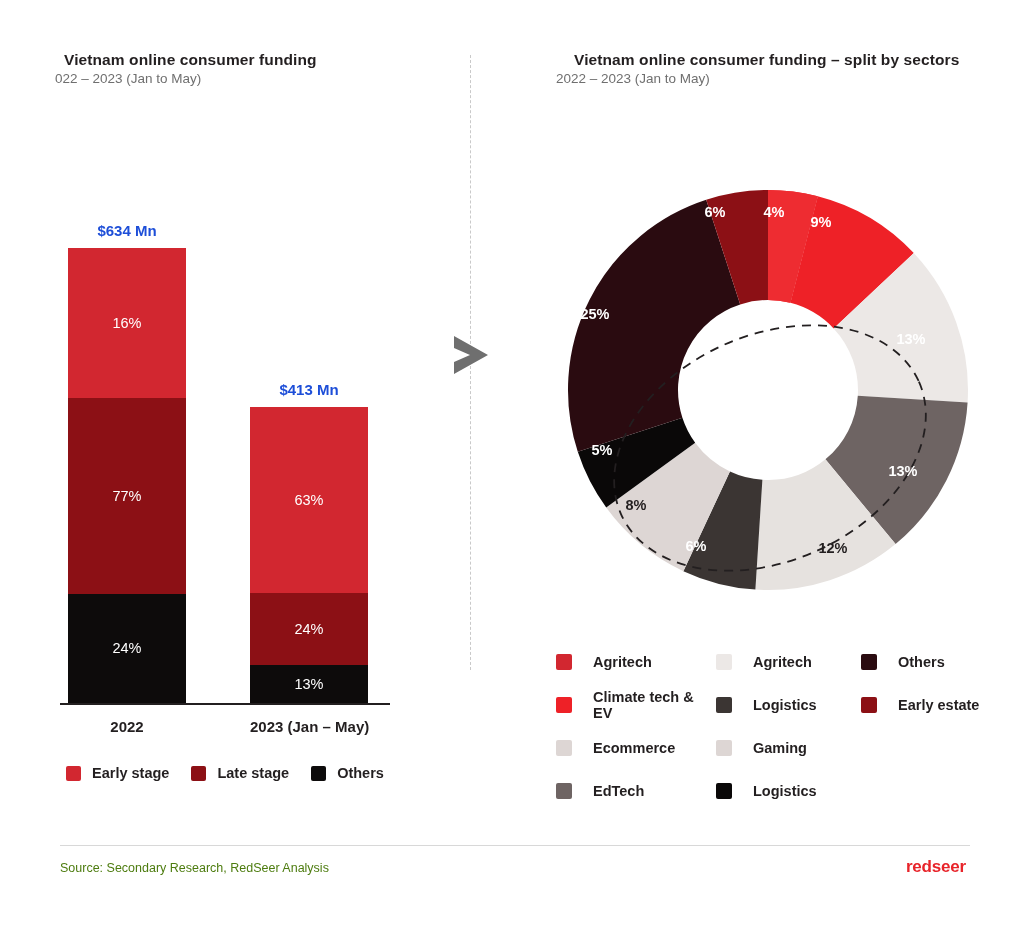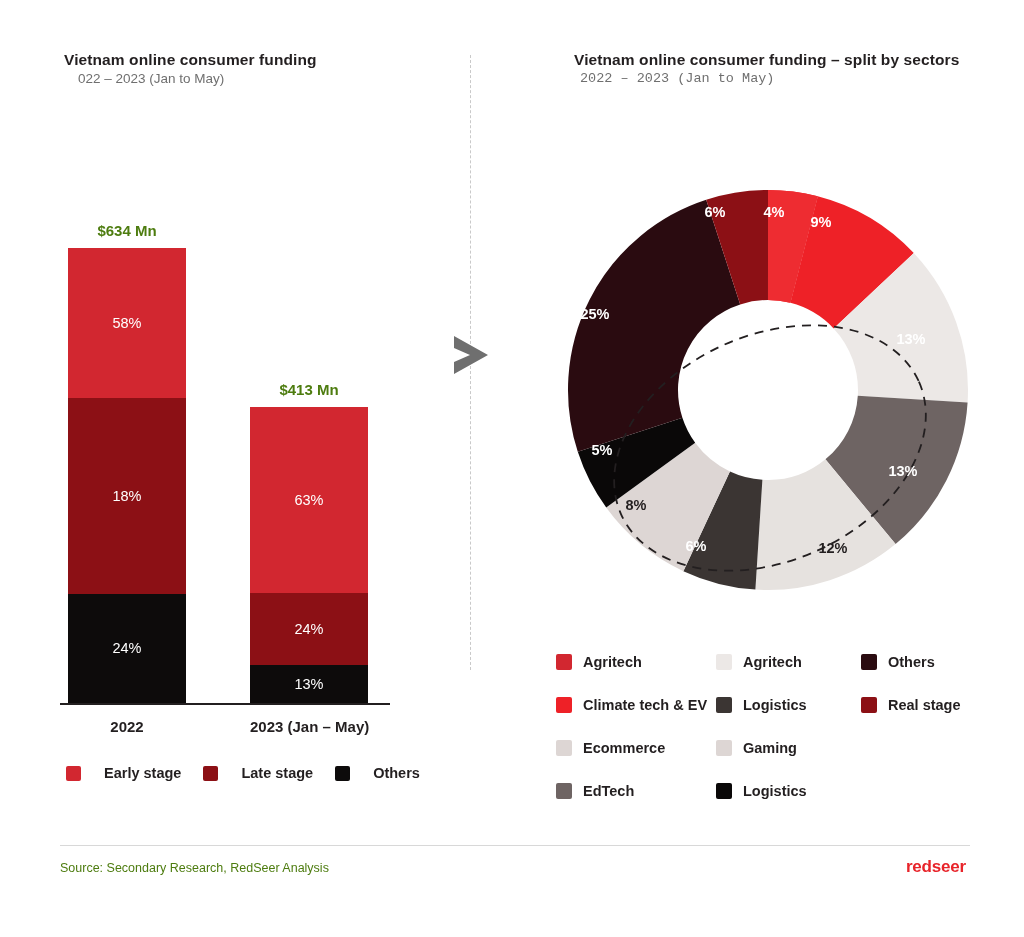--- a/index.html
+++ b/index.html
@@ -30,23 +30,23 @@
     letter-spacing: 0.1px;
   }
   .panel-sub {
     position: absolute;
     font-size: 13.5px;
     font-weight: 400;
     color: #6f6f6f;
   }
 
   #left-title  { left: 64px;  top: 51px; }
-  #left-sub    { left: 78px;  top: 71px; }
+  #left-sub    { left: 55px;  top: 71px; }
   #right-title { left: 558px; top: 51px; margin-left: 16px; }
-  #right-sub   { left: 580px; top: 71px; font-family: Liberation Mono, monospace; }
+  #right-sub   { left: 556px; top: 71px; }
 
   
   .v-divider {
     position: absolute;
     left: 470px;
     top: 55px;
     width: 0;
     height: 615px;
     border-left: 1px dashed #c9c9c9;
   }
@@ -88,21 +88,21 @@
     display: flex;
     align-items: center;
     justify-content: center;
   }
   .bar-total {
     position: absolute;
     width: 100%;
     text-align: center;
     font-size: 15px;
     font-weight: 700;
-    color: #4d7c0f;
+    color: #1d4ed8;
     top: -26px;
   }
   .bar-cat {
     position: absolute;
     width: 100%;
     text-align: center;
     font-size: 15px;
     font-weight: 700;
     color: #231f20;
     bottom: -32px;
@@ -115,21 +115,21 @@
     position: absolute;
     left: 66px;
     top: 765px;
     display: flex;
     align-items: center;
     gap: 22px;
   }
   .lg-item {
     display: flex;
     align-items: center;
-    gap: 23px;
+    gap: 11px;
     font-size: 14.5px;
     font-weight: 700;
     color: #231f20;
   }
   .lg-swatch {
     width: 15px;
     height: 15px;
     border-radius: 2px;
     display: inline-block;
   }
@@ -157,21 +157,21 @@
     top: 640px;
     width: 445px;
     display: grid;
     grid-template-columns: 160px 145px 140px;
     grid-auto-rows: 43px;
     align-items: center;
   }
   .dl-item {
     display: flex;
     align-items: center;
-    gap: 11px;
+    gap: 21px;
     font-size: 14.5px;
     font-weight: 700;
     color: #231f20;
   }
   .dl-swatch {
     width: 16px;
     height: 16px;
     border-radius: 2px;
     display: inline-block;
     flex: 0 0 auto;
@@ -220,24 +220,24 @@
       <polygon points="6,4 40,23 6,42 6,30 22,23 6,16" fill="#6f6f6f"></polygon>
     </svg>
   </div>
 
   <div class="bar-chart">
     <div class="axis-line"></div>
 
     <div class="bar-col" id="col-0" style="left:8px; width:118px; height:455px;">
       <div class="bar-total">$634 Mn</div>
       <div class="bar-seg" style="background:#d22730; height:33%;">
-        <span>58%</span>
+        <span>16%</span>
       </div>
       <div class="bar-seg" style="background:#8c1015; height:43%;">
-        <span>18%</span>
+        <span>77%</span>
       </div>
       <div class="bar-seg" style="background:#0d0b0b; height:24%;">
         <span>24%</span>
       </div>
       <div class="bar-cat">2022</div>
     </div>
 
     <div class="bar-col" id="col-1" style="left:190px; width:118px; height:296px;">
       <div class="bar-total">$413 Mn</div>
       <div class="bar-seg" style="background:#d22730; height:63%;">
@@ -328,21 +328,21 @@
     <div class="dl-item">
       <span class="dl-swatch" style="background:#ee2127;"></span>
       <span>Climate tech &amp; EV</span>
     </div>
     <div class="dl-item">
       <span class="dl-swatch" style="background:#3b3533;"></span>
       <span>Logistics</span>
     </div>
     <div class="dl-item">
       <span class="dl-swatch" style="background:#8c1015;"></span>
-      <span>Real stage</span>
+      <span>Early estate</span>
     </div>
 
     <div class="dl-item">
       <span class="dl-swatch" style="background:#ddd6d4;"></span>
       <span>Ecommerce</span>
     </div>
     <div class="dl-item">
       <span class="dl-swatch" style="background:#ddd6d4;"></span>
       <span>Gaming</span>
     </div>

